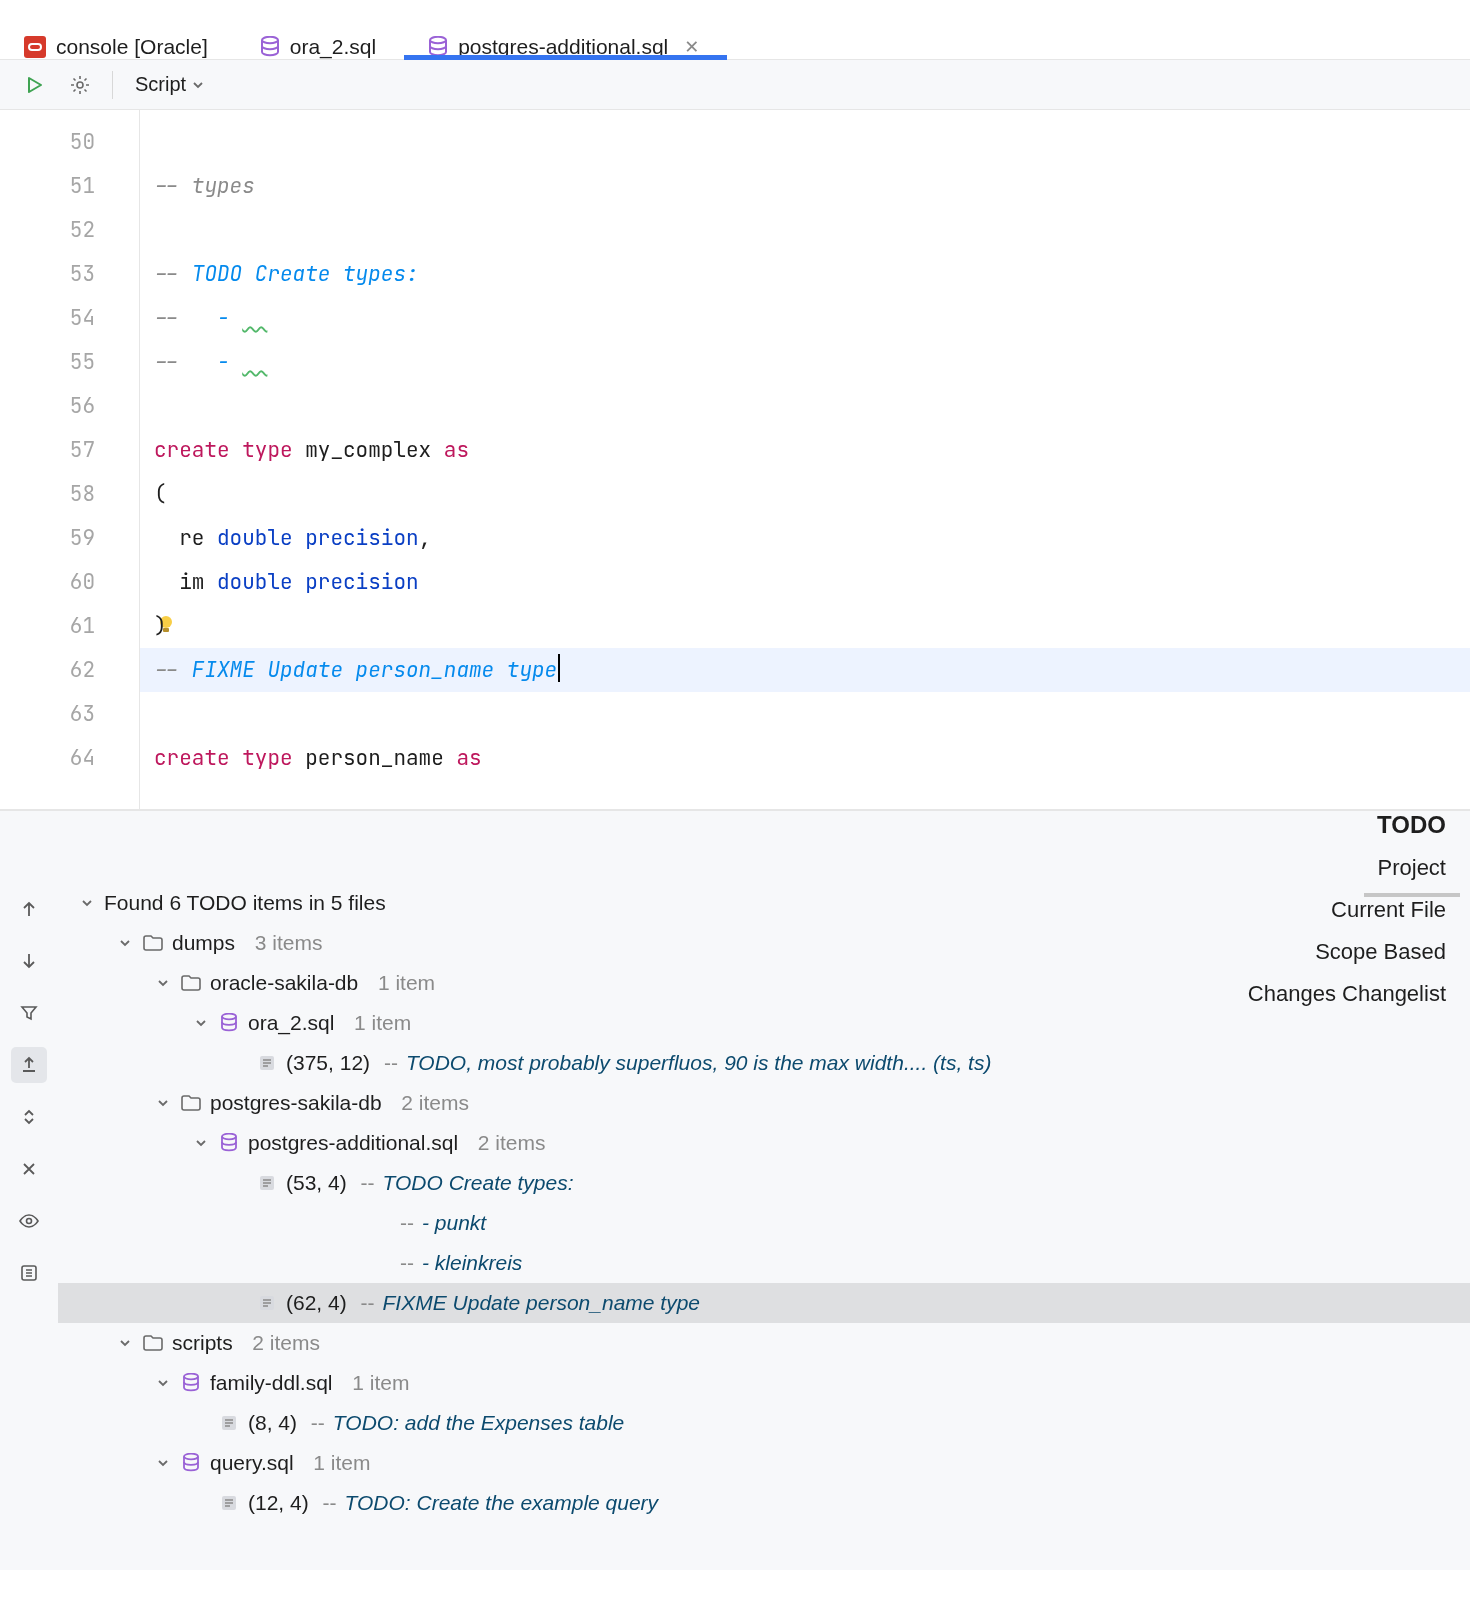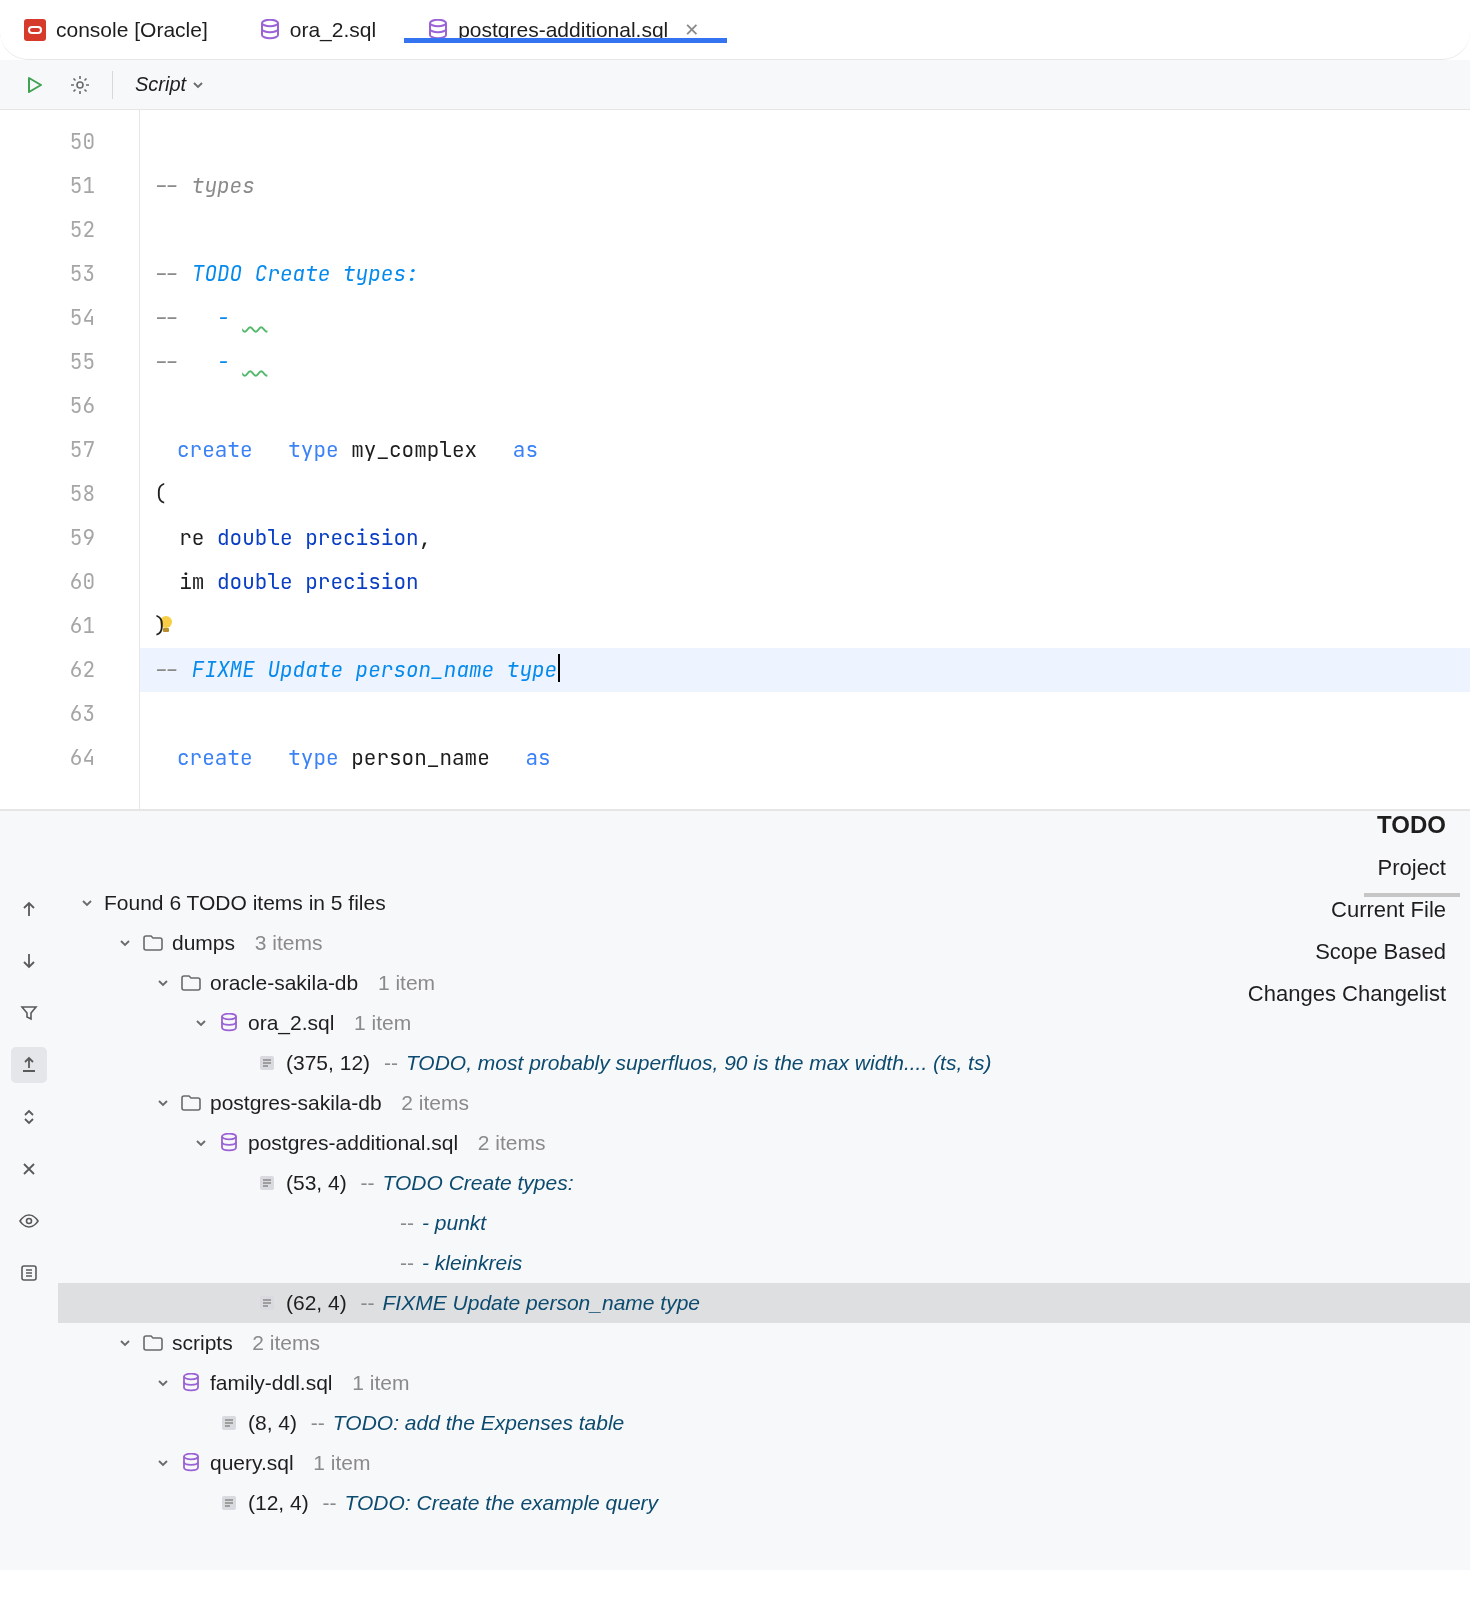--- a/index.html
+++ b/index.html
@@ -9,25 +9,24 @@
     font-family: -apple-system, BlinkMacSystemFont, "Segoe UI", Arial, sans-serif;
     font-size: 19px;
     background: #fff;
     color: #1e1e1e;
     overflow: hidden;
   }
 
   
   .tabs-bar {
     display: flex;
-    align-items: center;
+    align-items: flex-end;
     height: 60px;
     border-bottom: 1px solid #e6e6e6;
     background: #fff;
-    border-radius: 28px;
   }
   .tab {
     display: flex;
     align-items: center;
     gap: 10px;
     padding: 0 28px 0 24px;
     cursor: pointer;
     position: relative;
     color: #1e1e1e;
     font-size: 21px;
@@ -65,21 +64,20 @@
 
   
   .toolbar {
     display: flex;
     align-items: center;
     height: 50px;
     background: #f7f8fa;
     border-bottom: 1px solid #e6e6e6;
     padding-left: 14px;
     gap: 6px;
-    font-style: italic;
   }
   .tb-btn {
     width: 40px; height: 36px;
     display: flex; align-items: center; justify-content: center;
     border-radius: 5px;
   }
   .tb-btn svg { display: block; }
   .tb-sep {
     width: 1px; height: 28px;
     background: #d8d8d8;
@@ -126,21 +124,21 @@
   .code .hl-line {
     position: absolute;
     left: 0; right: 0;
     height: 44px;
     background: #edf3ff;
     z-index: 0;
   }
   .code .line > * { position: relative; z-index: 1; }
   .c-comment { color: #8a8a8a; font-style: italic; }
   .c-todo    { color: #058aed; font-style: italic; }
-  .c-kw      { color: #3b82f6; margin-left: 23px; }
+  .c-kw      { color: #be185d; }
   .c-type    { color: #0a3fc4; }
   .c-punct   { color: #1e1e1e; }
   .wavy { text-decoration: underline wavy #52b86a; text-decoration-thickness: 1.5px; }
   .caret {
     display: inline-block;
     width: 2px; height: 28px;
     background: #000;
     vertical-align: -5px;
     margin-left: 1px;
   }

